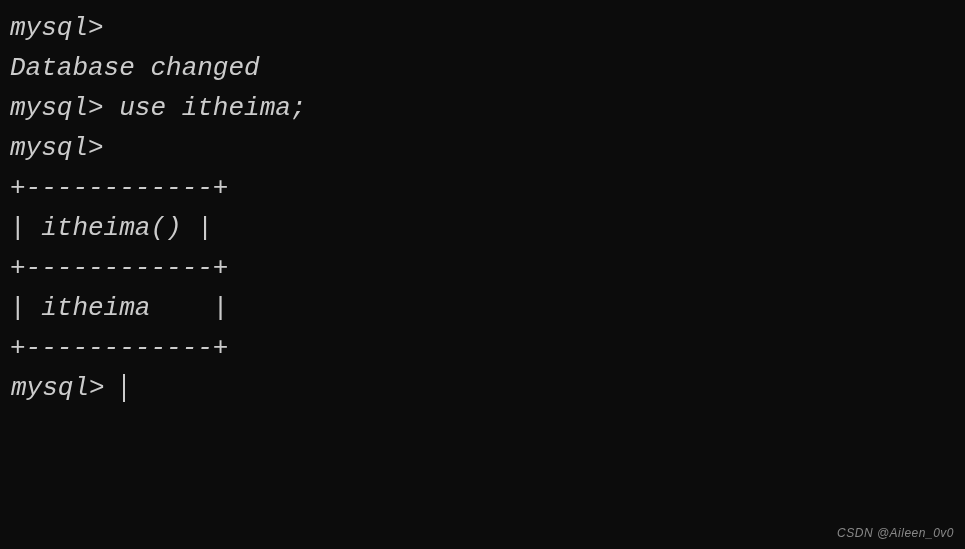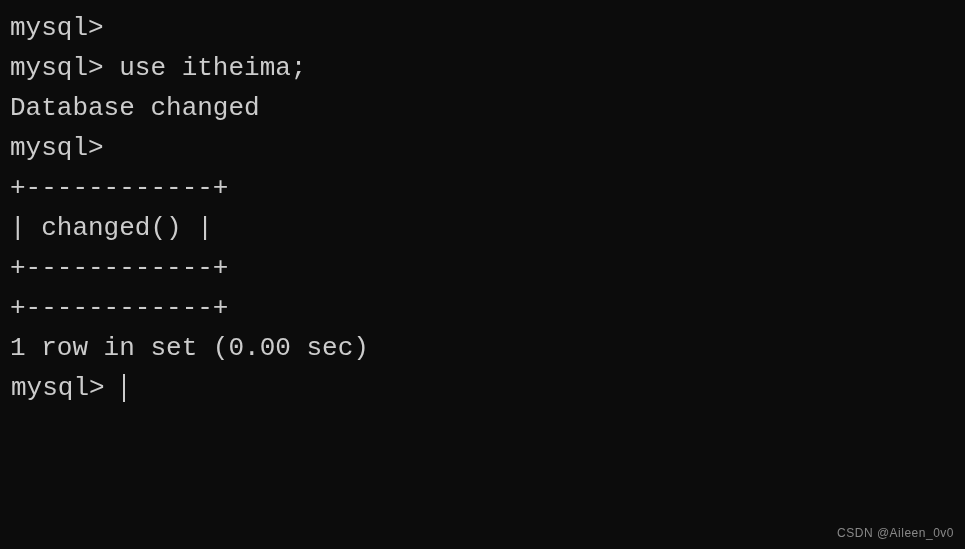--- a/index.html
+++ b/index.html
@@ -1,18 +1,19 @@
 <!DOCTYPE html>
 <html><head>
   <meta charset="utf-8">
   <style>
     * {
       margin: 1px;
       padding: 0;
       box-sizing: border-box;
+      font-style: italic;
     }
     body {
       background-color: #0c0c0c;
       color: #cccccc;
       font-family: 'Consolas', 'Courier New', monospace;
       font-size: 26px;
       line-height: 1.5;
       width: 965px;
       height: 549px;
       padding: 6px 6px;
@@ -39,25 +40,25 @@
       background-color: #cccccc;
       vertical-align: middle;
       margin-left: 2px;
     }
   </style>
 </head>
 <body>
 
 <div>
   <div class="terminal-line">mysql&gt;</div>
+  <div class="terminal-line">Database changed</div>
   <div class="terminal-line">mysql&gt; use itheima;</div>
-  <div class="terminal-line">Database changed</div>
   <div class="terminal-line">mysql&gt;</div>
   <div class="terminal-line">+------------+</div>
-  <div class="terminal-line">| changed() |</div>
+  <div class="terminal-line">| itheima() |</div>
   <div class="terminal-line">+------------+</div>
+  <div class="terminal-line">| itheima    |</div>
   <div class="terminal-line">+------------+</div>
-  <div class="terminal-line">1 row in set (0.00 sec)</div>
   <div class="terminal-line"></div>
   <div class="terminal-line"><span>mysql&gt; </span><span class="cursor"></span></div>
 </div>
 
 <div class="watermark">CSDN @Aileen_0v0</div>
 
 </body></html>

